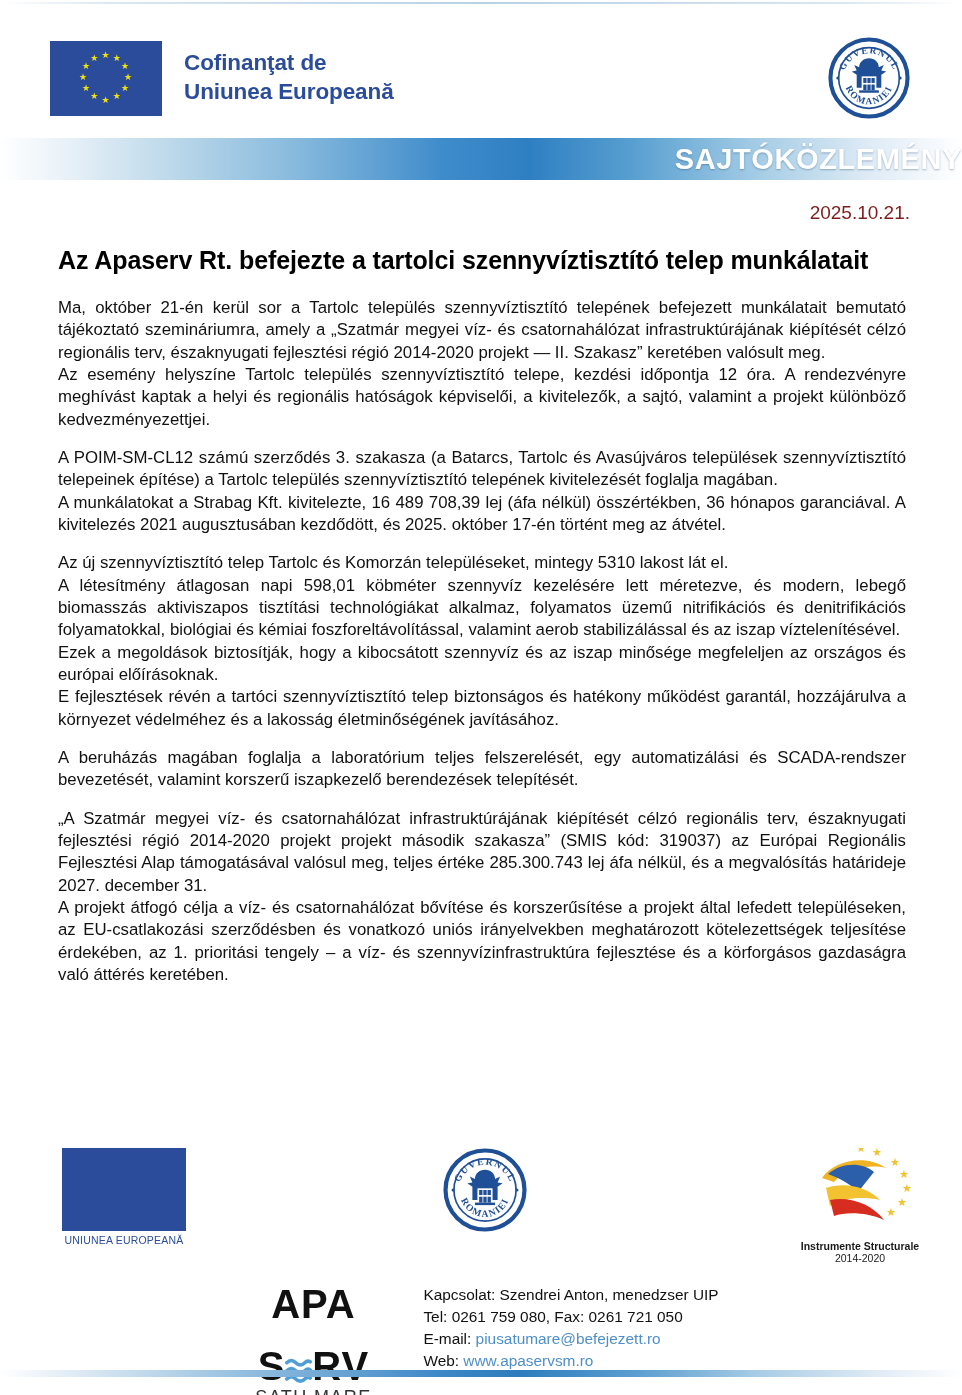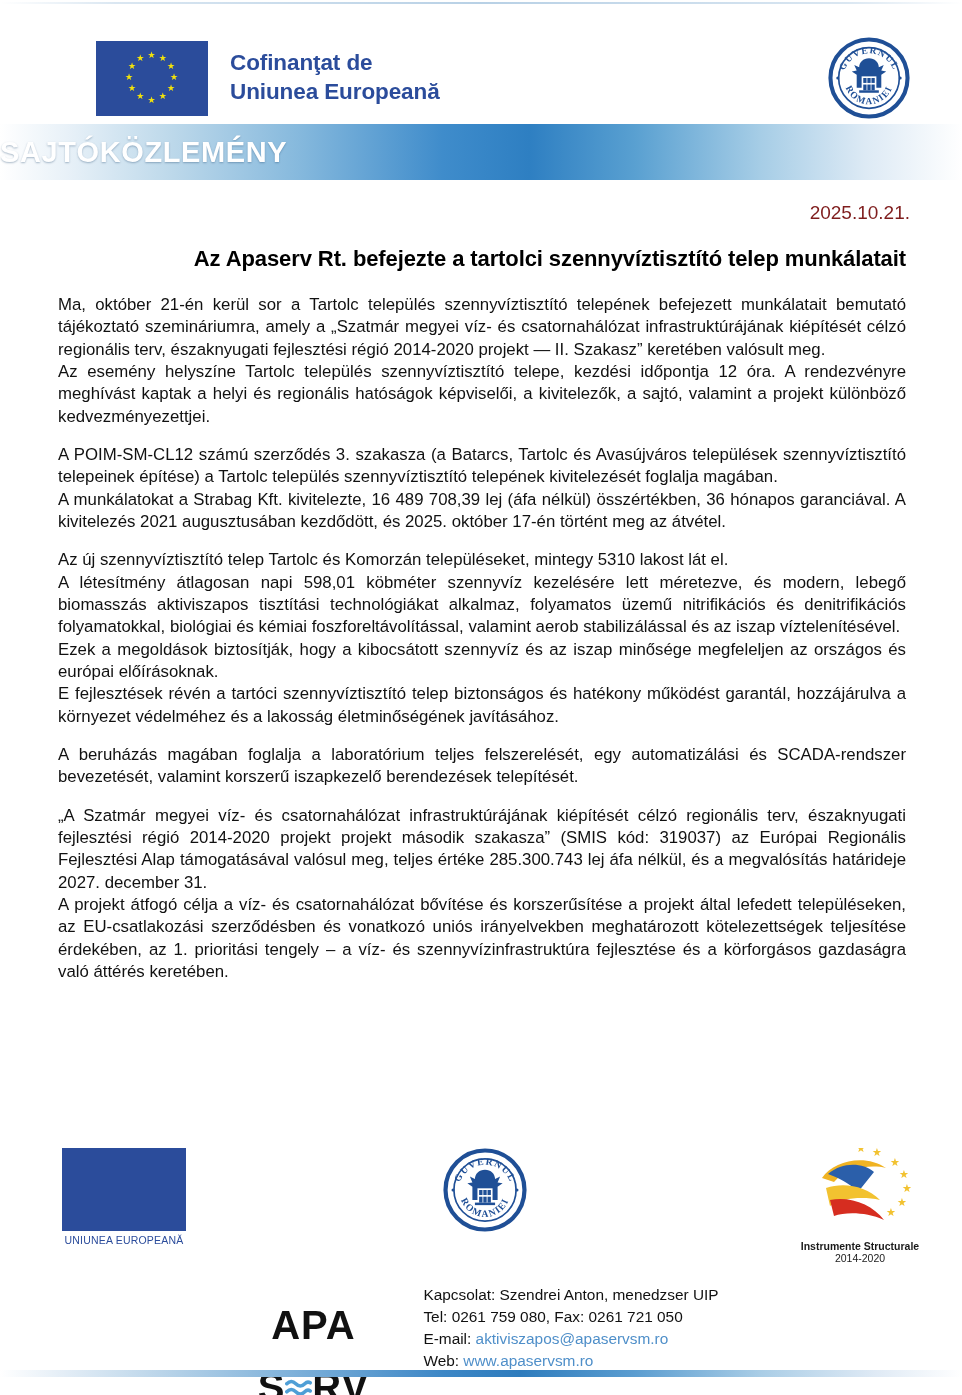--- a/index.html
+++ b/index.html
@@ -33,21 +33,21 @@
        rgba(214,228,240,0.9) 88%,
        rgba(255,255,255,0) 100%);
   }
   .header {
     position: absolute;
     top: 28px; left: 0; right: 0;
     height: 100px;
     display: flex;
     align-items: center;
     justify-content: space-between;
-    padding: 0 52px 0 96px;
+    padding: 0 52px 0 50px;
     box-sizing: border-box;
   }
   .eu-lockup {
     display: flex;
     align-items: center;
     gap: 22px;
   }
   .eu-flag {
     position: relative;
     width: 112px;
@@ -77,36 +77,36 @@
     letter-spacing: -0.1px;
   }
   .ro-seal {
     width: 82px; height: 82px;
     flex: none;
   }
 
   
   .banner {
     position: absolute;
-    top: 124px; left: 0; right: 0;
-    height: 56px;
+    top: 138px; left: 0; right: 0;
+    height: 42px;
     background: linear-gradient(to right,
       #ffffff 0%,
       #e8f1f8 7%,
       #bcd8ea 18%,
       #86b9dd 31%,
       #3f8ccb 46%,
       #2e7fc2 55%,
       #59a0d1 66%,
       #a6cde6 79%,
       #ddeaf5 90%,
       #ffffff 100%);
     display: flex;
     align-items: center;
-    justify-content: flex-start;
+    justify-content: flex-end;
   }
   .banner-title {
     color: #ffffff;
     font-size: 29px;
     font-weight: bold;
     letter-spacing: 0.6px;
     text-shadow: 0 1px 2px rgba(20,60,100,0.35);
   }
 
   
@@ -119,22 +119,22 @@
   }
 
   
   .content {
     position: absolute;
     top: 246px;
     left: 58px;
     width: 848px;
   }
   .doc-title {
-    text-align: right;
-    font-size: 22px;
+    text-align: left;
+    font-size: 25px;
     font-weight: bold;
     color: #000;
     margin: 0 0 22px 0;
     letter-spacing: -0.1px;
   }
   p.para {
     margin: 0;
     font-size: 16.8px;
     line-height: 1.33;
     text-align: justify;
@@ -223,21 +223,20 @@
     text-align: center;
     flex: none;
     padding-top: 4px;
   }
   .apaserv-logo .l1 {
     font-size: 40px;
     font-weight: bold;
     line-height: 0.92;
     letter-spacing: 1px;
     color: #111;
-    margin-top: 21px;
   }
   .apaserv-logo .l2 {
     font-size: 40px;
     font-weight: bold;
     line-height: 0.96;
     letter-spacing: 1px;
     color: #111;
     position: relative;
     display: inline-block;
     margin-top: 24px;
@@ -438,21 +437,21 @@
         </span><span>RV</span>
       </div>
       <div class="l3">SATU MARE</div>
     </div>
 
     <div class="contact-lines">
       <div>Kapcsolat: Szendrei Anton, menedzser UIP</div>
       <div>Tel: 0261 759 080, Fax: 0261 721 050</div>
       <div>
         <span>E-mail:</span>
-        <span class="lnk">aktiviszapos@apaservsm.ro</span>
+        <span class="lnk">piusatumare@befejezett.ro</span>
       </div>
       <div>
         <span>Web:</span>
         <span class="lnk">www.apaservsm.ro</span>
       </div>
     </div>
   </div>
 
   <div class="bottom-bar"></div>
 </div>

